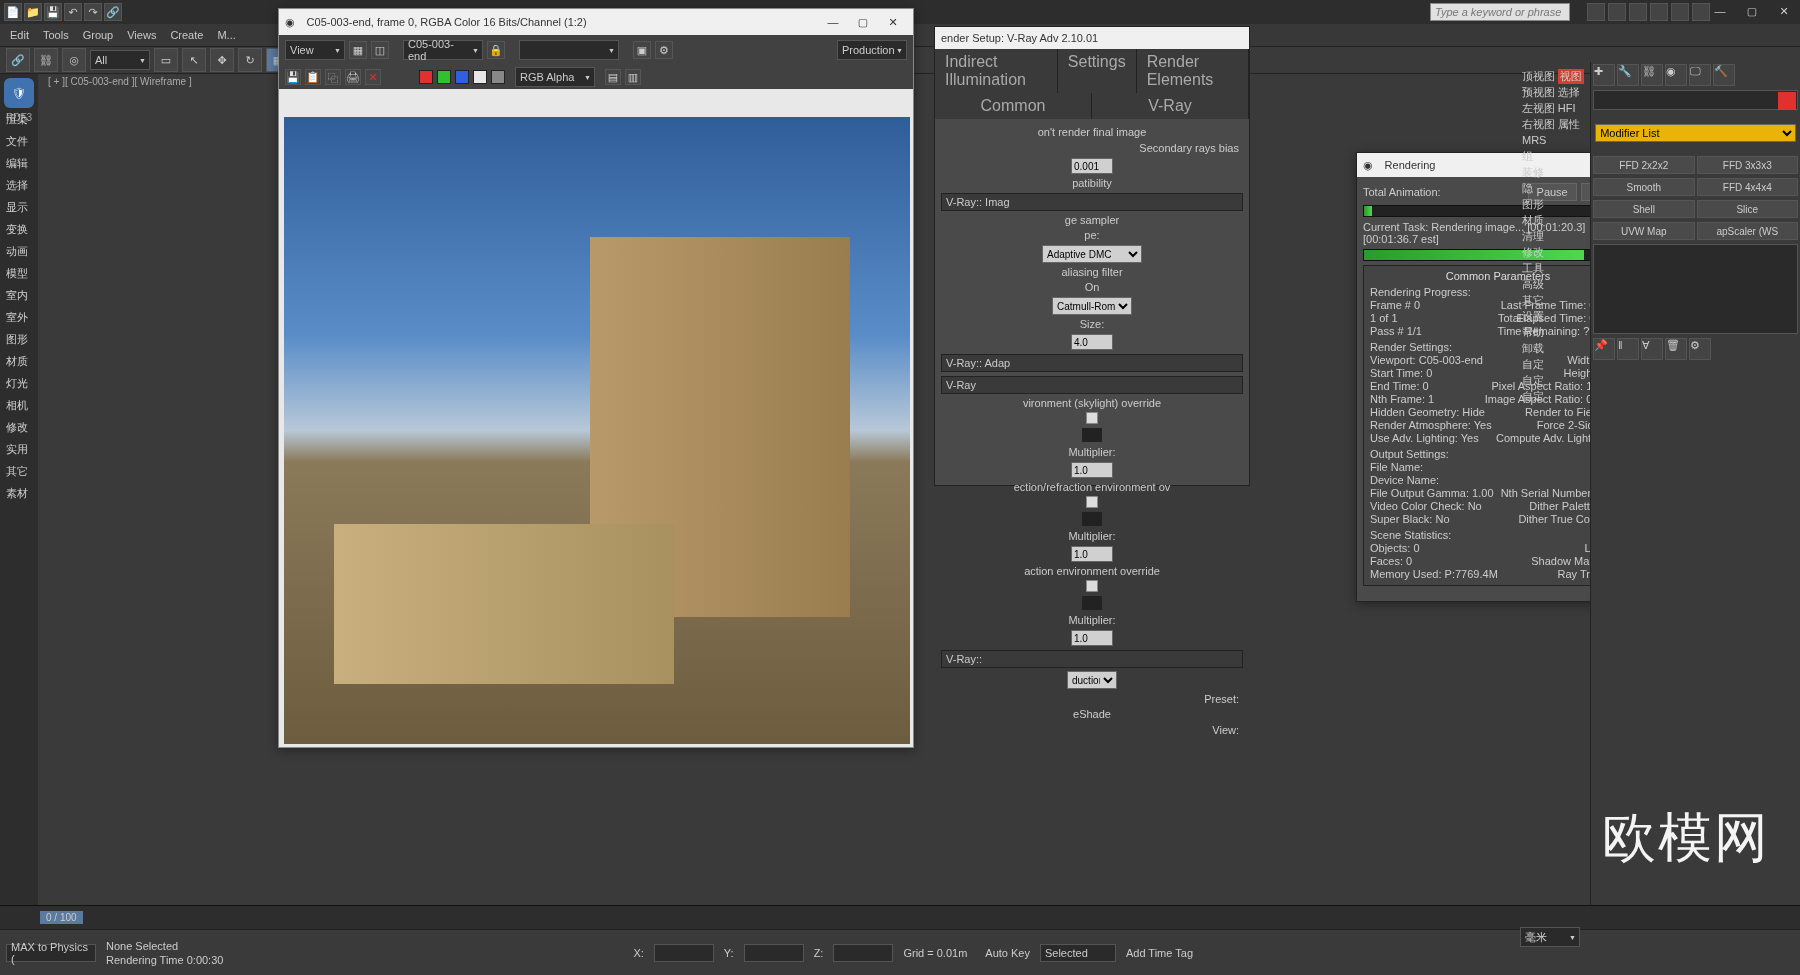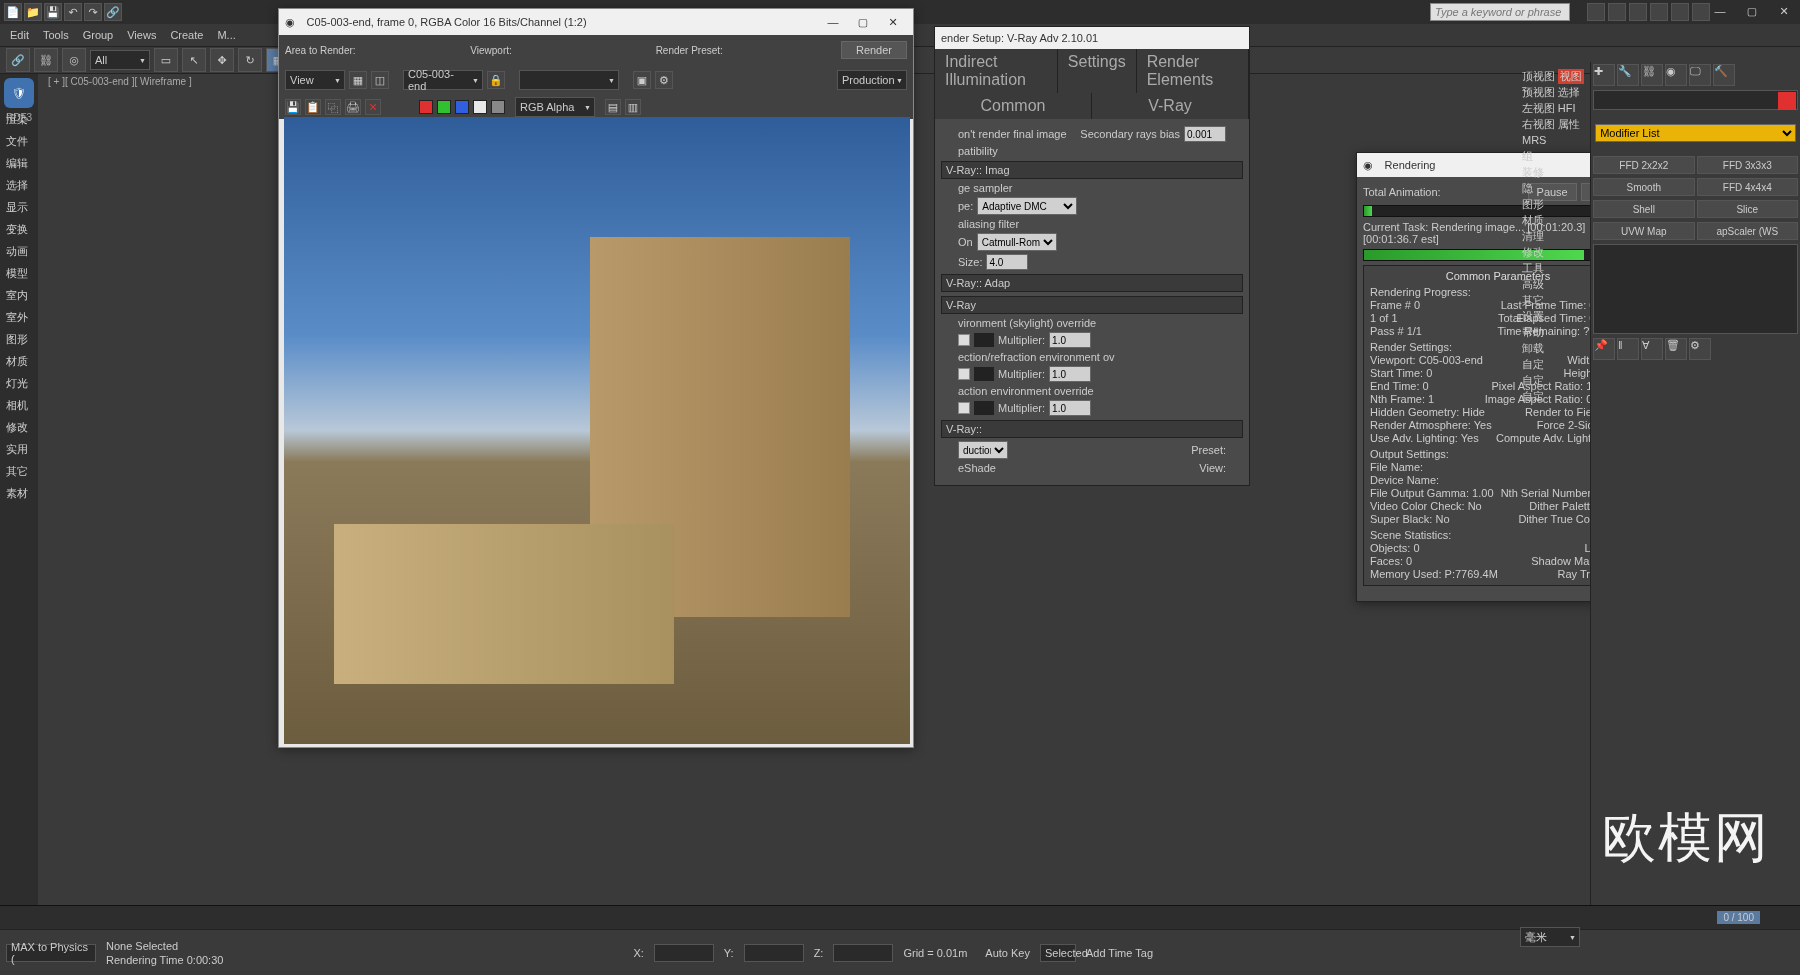--- a/index.html
+++ b/index.html
@@ -25,21 +25,21 @@
 .render-window .dark-bar { background: #414141; height: 30px; display: flex; align-items: center; padding: 0 6px; gap: 4px; color: #ccc; }
 .render-window .label { font-size: 10px; color: #ccc; }
 .render-image { position: absolute; left: 5px; top: 108px; width: 626px; height: 627px; background: linear-gradient(to bottom, #2f5d9a 0%, #5a8dc8 35%, #b8c8d8 50%, #8a7a5a 55%, #6d5d3f 100%); overflow: hidden; }
 .building-main { position: absolute; right: 60px; top: 120px; width: 260px; height: 380px; background: linear-gradient(90deg, #b89a6a, #9a7d4f); }
 .building-low { position: absolute; left: 50px; bottom: 60px; width: 340px; height: 160px; background: linear-gradient(90deg, #c9af7e, #a8905f); }
 .render-setup { position: absolute; right: 550px; top: 26px; width: 316px; background: #4a4a4a; border: 1px solid #222; }
 .render-setup .rs-title { height: 22px; background: #f0f0f0; color: #333; display: flex; align-items: center; padding-left: 6px; }
 .render-setup .rs-tabs { display: flex; background: #3a3a3a; }
 .render-setup .rs-tab { padding: 4px 10px; color: #aaa; border-right: 1px solid #222; font-size: 16px; }
 .render-setup .rs-body { padding: 4px 6px; color: #ccc; font-size: 10px; }
-.render-setup .rs-row { display: flex; align-items: center; gap: 4px; margin: 3px 17px; }
+.render-setup .rs-row { display: flex; align-items: center; gap: 4px; margin: 3px 4px; flex-direction: column; }
 .render-setup .checkbox { width: 12px; height: 12px; border: 1px solid #888; background: #ddd; display: inline-block; }
 .render-setup .section-hdr { background: #3a3a3a; border: 1px solid #222; padding: 2px 4px; margin-top: 4px; }
 .render-setup input.val { width: 42px; height: 16px; background: #d0d0d0; border: 1px solid #666; font-size: 10px; padding: 0 2px; }
 .render-setup select { height: 18px; background: #d0d0d0; border: 1px solid #666; font-size: 10px; }
 .rendering-dialog { position: absolute; right: 160px; top: 152px; width: 284px; height: 450px; background: #4a4a4a; border: 1px solid #222; box-shadow: 0 2px 10px rgba(0,0,0,0.4); }
 .rendering-dialog .rd-title { height: 24px; background: #f0f0f0; color: #333; display: flex; align-items: center; padding: 0 6px; }
 .rendering-dialog .rd-body { padding: 6px; color: #ccc; font-size: 10px; }
 .rendering-dialog .btn { border: 1px solid #666; background: #555; padding: 2px 8px; color: #ccc; }
 .progress-bar { height: 12px; background: #222; border: 1px solid #111; position: relative; margin: 4px 0; }
 .progress-fill { height: 100%; background: linear-gradient(90deg, #2a9a2a, #4fd84f); width: 82%; }
@@ -48,21 +48,21 @@
 .rd-section .kv { display: flex; justify-content: space-between; margin: 1px 0; font-size: 10px; }
 .right-panels { position: absolute; right: 0; top: 62px; width: 210px; height: 870px; background: #3a3a3a; border-left: 1px solid #222; }
 .cn-grid { position: absolute; right: 210px; top: 68px; width: 72px; }
 .cn-grid .cell { height: 16px; display: flex; align-items: center; padding: 0 4px; font-size: 10px; color: #ccc; }
 .right-panels .tool-row { display: flex; gap: 2px; padding: 2px; flex-wrap: wrap; }
 .right-panels .tbtn { width: 22px; height: 22px; background: #444; border: 1px solid #555; }
 .right-panels .longbtn { flex: 1; height: 18px; background: #4a4a4a; border: 1px solid #555; display: flex; align-items: center; justify-content: center; font-size: 10px; }
 .right-panels select { width: 96%; margin: 12px 2%; height: 18px; background: #eab308; border: 1px solid #666; }
 .status-bar { position: absolute; bottom: 0; left: 0; right: 0; height: 46px; background: #3a3a3a; border-top: 1px solid #222; display: flex; align-items: center; padding: 0 6px; gap: 10px; font-size: 10px; color: #ccc; }
 .status-bar .field { background: #2a2a2a; border: 1px solid #555; height: 18px; padding: 0 4px; display: inline-flex; align-items: center; }
-.timeline { position: absolute; bottom: 46px; left: 0; right: 0; height: 24px; background: #2d2d2d; border-top: 1px solid #111; display: flex; align-items: center; padding: 0 40px; justify-content: flex-end; }
+.timeline { position: absolute; bottom: 46px; left: 0; right: 0; height: 24px; background: #2d2d2d; border-top: 1px solid #111; display: flex; align-items: center; padding: 0 40px; }
 .timeline .frame-ind { background: #5a7aa0; padding: 1px 6px; font-size: 10px; }
 .search-box { position: absolute; right: 230px; top: 3px; width: 140px; height: 18px; background: #e0e0e0; border: 1px solid #888; color: #777; font-style: italic; padding: 0 4px; display: flex; align-items: center; }
 .win-controls { position: absolute; right: 0; top: 0; display: flex; }
 .win-controls .wc { width: 32px; height: 22px; display: flex; align-items: center; justify-content: center; color: #ccc; }
 .small-icons-tr { position: absolute; right: 90px; top: 3px; display: flex; gap: 3px; }
 .small-icons-tr .si { width: 18px; height: 18px; background: #444; border: 1px solid #555; }
 .watermark { position: absolute; right: 30px; bottom: 100px; font-size: 54px; color: #ffffff; font-weight: normal; opacity: 0.95; letter-spacing: 2px; }
 .rs-btn-wrap { text-align: right; padding: 4px 6px; }
 .rs-btn-wrap .rbtn { border: 1px solid #666; background: #555; padding: 2px 14px; color: #ccc; }
 .color-swatch { width: 14px; height: 14px; display: inline-block; border: 1px solid #222; }
@@ -149,34 +149,20 @@
   <div class="titlebar-win">
     <span>◉</span>
     <span style="margin-left:12px">C05-003-end, frame 0, RGBA Color 16 Bits/Channel (1:2)</span>
     <div class="wbtns">
       <div class="wbtn">—</div>
       <div class="wbtn">▢</div>
       <div class="wbtn">✕</div>
     </div>
   </div>
   <div class="dark-bar">
-    <div style="flex:1">
-      <div class="label">Area to Render:</div>
-    </div>
-    <div style="flex:1">
-      <div class="label">Viewport:</div>
-    </div>
-    <div style="flex:1">
-      <div class="label">Render Preset:</div>
-    </div>
-    <div class="rs-btn-wrap" style="padding:0">
-      <button class="rbtn">Render</button>
-    </div>
-  </div>
-  <div class="dark-bar">
     <div class="dropdown" style="width:60px">View</div>
     <span class="tool-icon" style="width:18px;height:18px">▦</span>
     <span class="tool-icon" style="width:18px;height:18px">◫</span>
     <div class="dropdown" style="width:80px;margin-left:10px">C05-003-end</div>
     <span class="tool-icon" style="width:18px;height:18px">🔒</span>
     <div class="dropdown" style="width:100px;margin-left:10px"></div>
     <span class="tool-icon" style="width:18px;height:18px;margin-left:10px">▣</span>
     <span class="tool-icon" style="width:18px;height:18px">⚙</span>
     <div class="dropdown" style="width:70px;margin-left:auto">Production</div>
   </div>
@@ -491,18 +477,18 @@
     <span>Rendering Time  0:00:30</span>
   </div>
   <span style="margin-left:400px">X:</span>
     <div class="field" style="width:60px"></div>
   <span>Y:</span>
     <div class="field" style="width:60px"></div>
   <span>Z:</span>
     <div class="field" style="width:60px"></div>
   <span>Grid = 0.01m</span>
   <span style="margin-left:8px">Auto Key</span>
-  <div class="field" style="width:36px">Selected</div>
+  <div class="field" style="width:76px">Selected</div>
   <span>Add Time Tag</span>
   <div class="dropdown" style="width:50px;position:absolute;right:220px;bottom:28px">毫米</div>
 </div>
 
 <div class="watermark">欧模网</div>
 
 </body></html>

